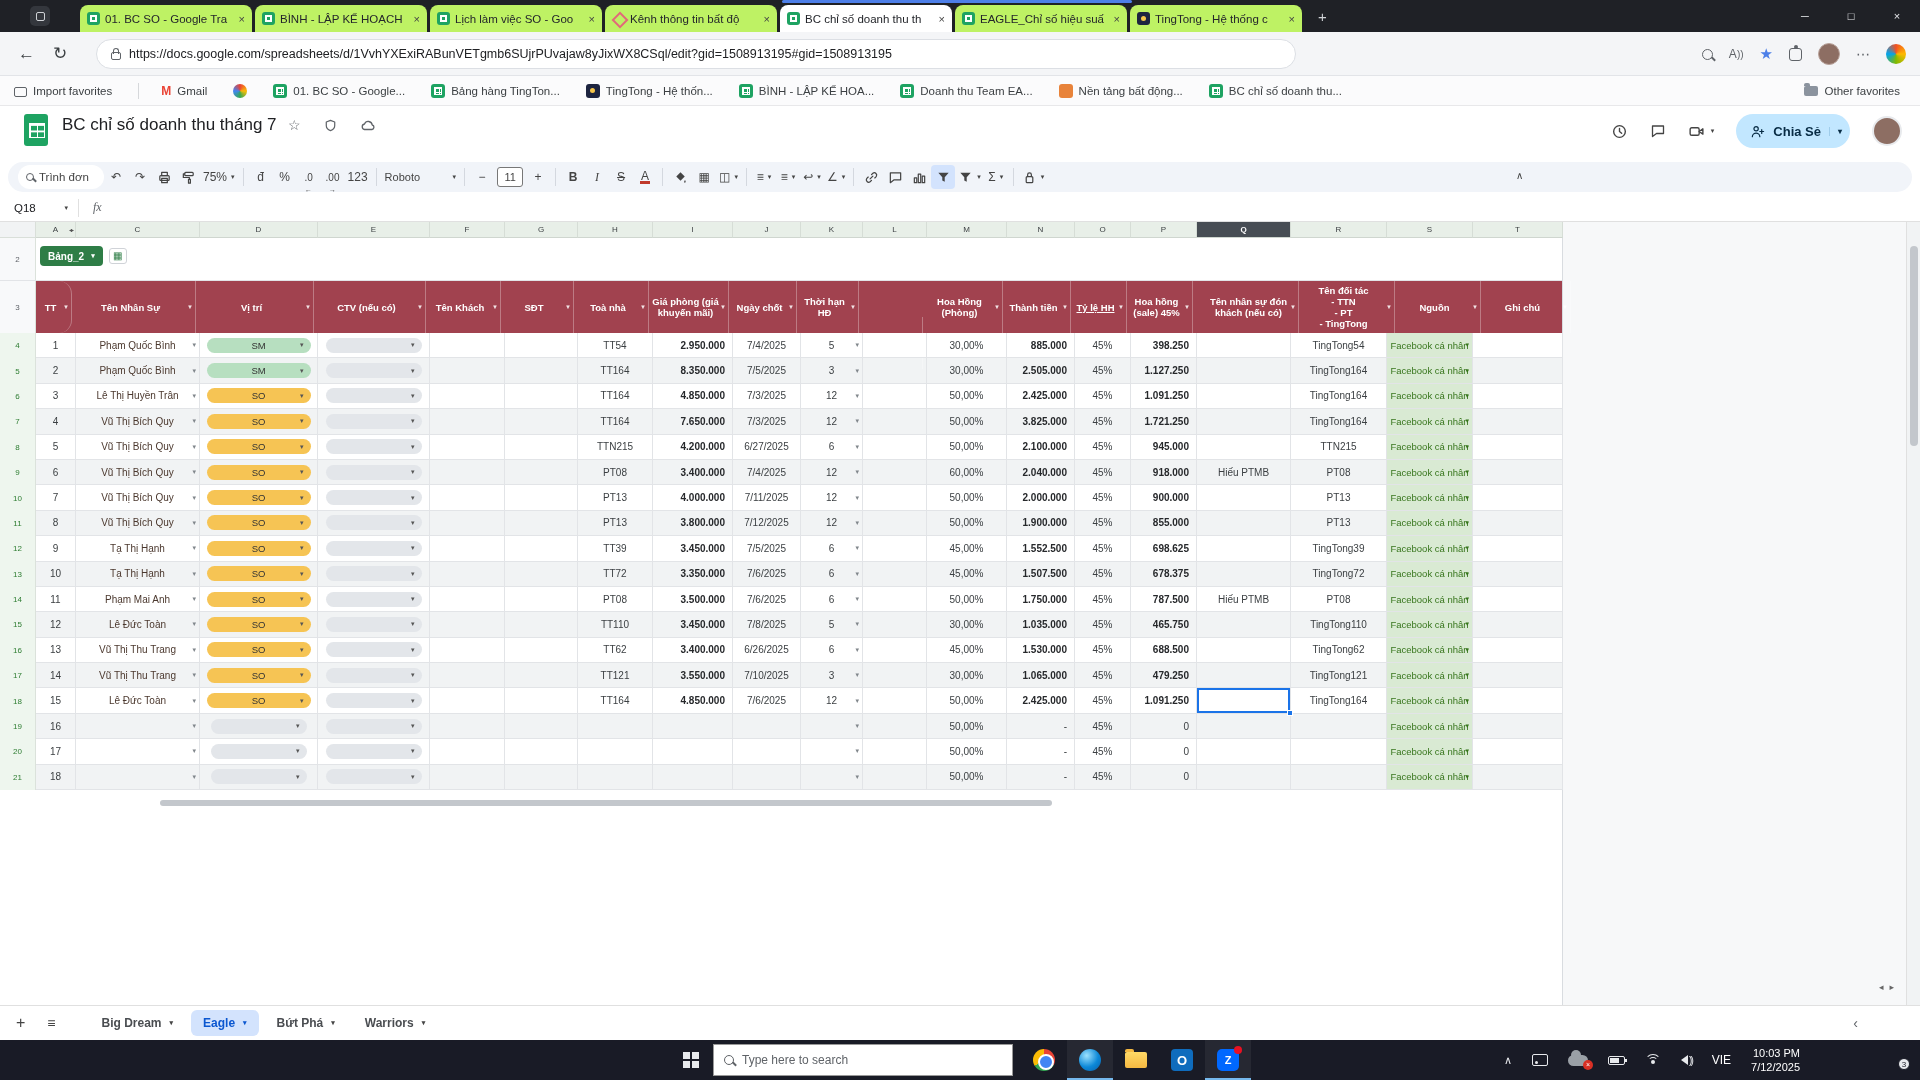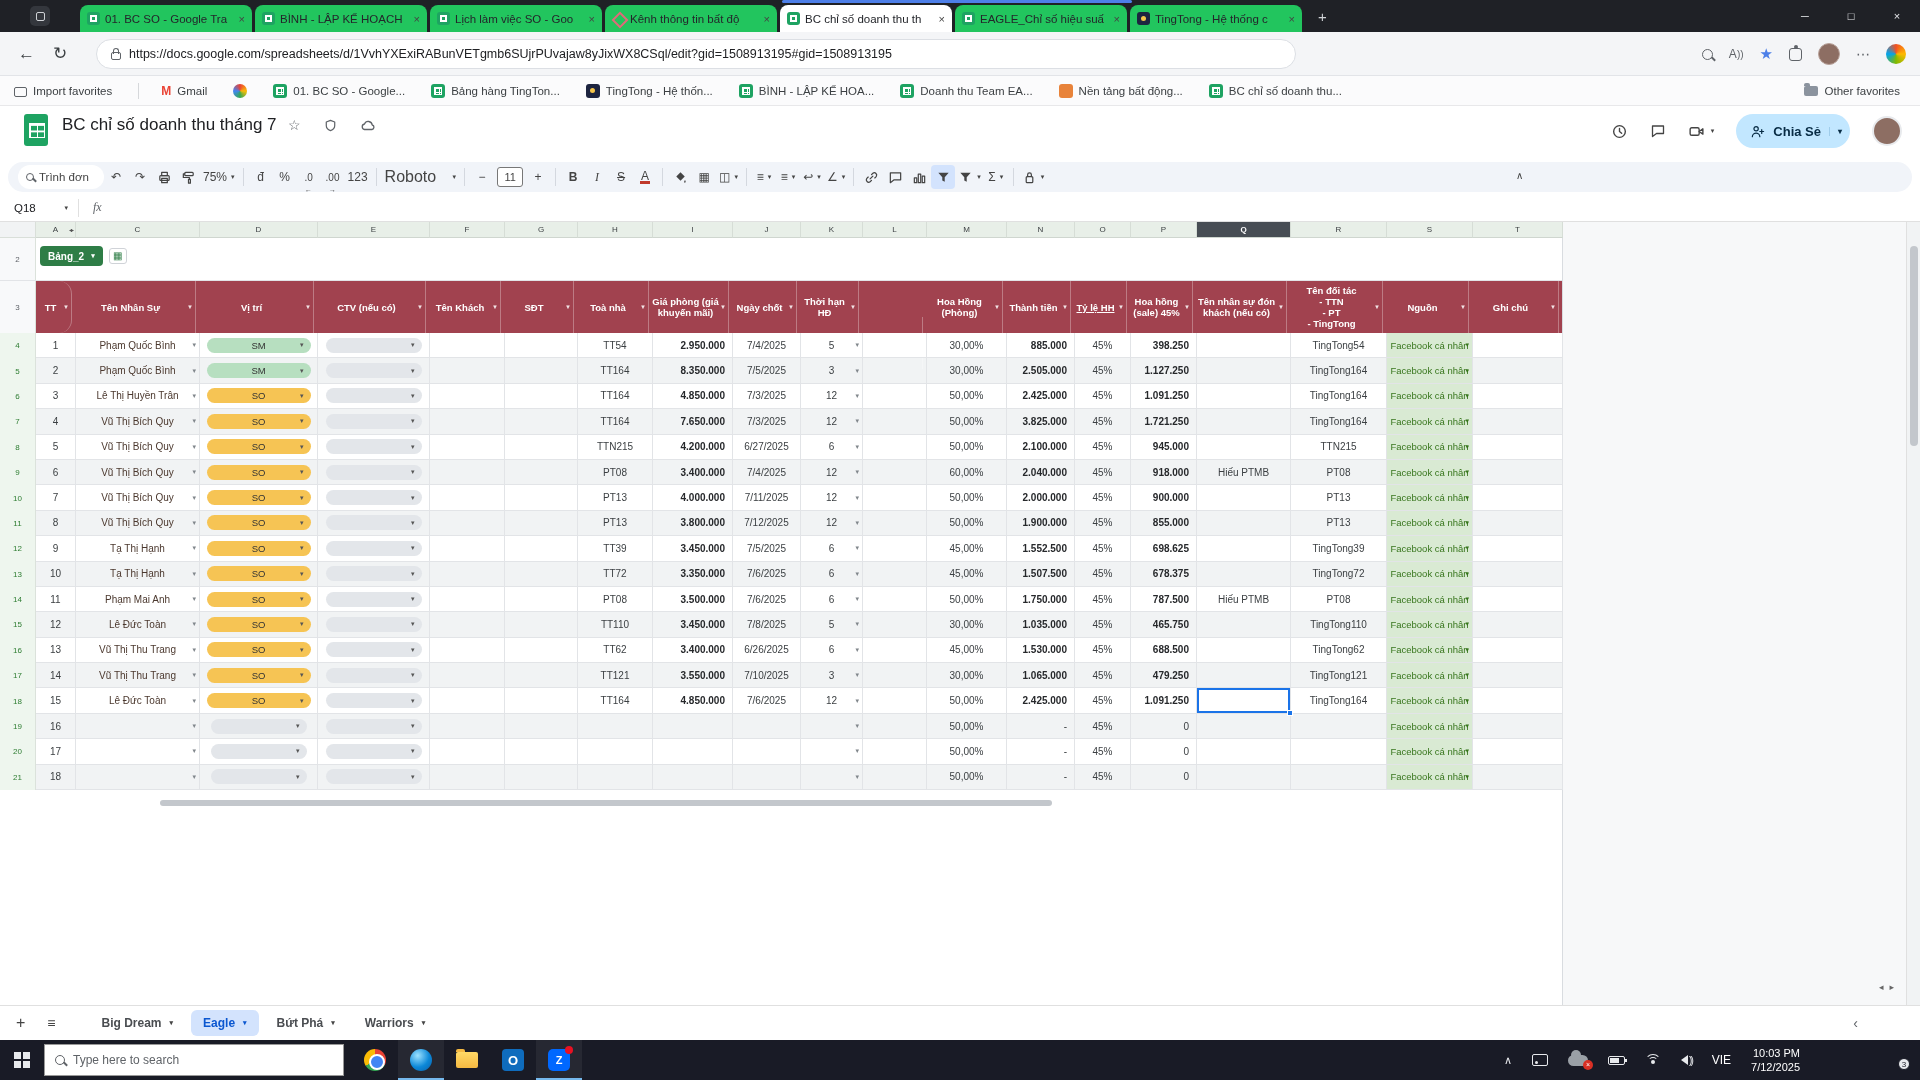--- a/index.html
+++ b/index.html
@@ -5,21 +5,21 @@
   html,body{margin:0;padding:0;background:#000;}
   *{box-sizing:border-box;}
   .screen{position:relative;width:1920px;height:1080px;overflow:hidden;
     font-family:"Liberation Sans",sans-serif;background:#fff;}
 
   
   .tabbar{position:absolute;top:0;left:0;width:1920px;height:32px;background:#1f2126;display:flex;align-items:flex-end;}
   .tabactions{position:absolute;left:30px;top:6px;width:20px;height:20px;border-radius:5px;background:#34373d;display:flex;align-items:center;justify-content:center;}
   .tabactions span{width:9px;height:9px;border:1.5px solid #cfd2d6;border-radius:2px;display:block;}
   .tabs{position:absolute;left:80px;top:0;display:flex;height:32px;align-items:flex-end;}
-  .tab{width:172px;height:27px;margin-right:3px;border-radius:8px 8px 0 0;background:#22c55e;color:#24262b;
+  .tab{width:172px;height:27px;margin-right:3px;border-radius:8px 8px 0 0;background:#bef264;color:#24262b;
        display:flex;align-items:center;gap:5px;padding:0 7px;font-size:11.5px;position:relative;overflow:hidden;white-space:nowrap;}
   .tab.active{background:#ffffff;}
   .tab .ttl{flex:1;overflow:hidden;}
   .tab .x{font-size:11px;color:#444;padding-left:2px;}
   .groupline{position:absolute;top:0;left:782px;width:350px;height:3px;background:#4d7fe8;border-radius:2px;}
   .newtab{position:absolute;left:1318px;top:8px;color:#cfd2d6;font-size:15px;}
   .wincontrols{position:absolute;right:0;top:0;height:32px;display:flex;}
   .wincontrols div{width:46px;height:32px;display:flex;align-items:center;justify-content:center;color:#e8eaed;font-size:11px;}
   .favicon{width:13px;height:13px;border-radius:3px;flex:none;position:relative;}
   .fav-sheets{background:#1ea362;}
@@ -155,21 +155,21 @@
   .sicon{font-size:16px;color:#444;margin-left:16px;}
   .sicon.menu{font-size:14px;margin-left:22px;}
   .stabs{display:flex;margin-left:34px;gap:6px;}
   .stab{height:26px;border-radius:6px;display:flex;align-items:center;gap:6px;padding:0 12px;font-size:12px;font-weight:bold;color:#4a4d51;}
   .stab .tdd{font-size:7px;}
   .stab.active{background:#d3e3fd;color:#0b57d0;}
   .stab.active .tdd{color:#0b57d0;}
   .scollapse{position:absolute;right:62px;font-size:14px;color:#5f6368;}
 
   
-  .taskbar{position:absolute;top:1040px;left:0;width:1920px;height:40px;background:#191b26;display:flex;align-items:center;}
+  .taskbar{position:absolute;top:1040px;left:0;width:1920px;height:40px;background:#191b26;display:flex;align-items:center;justify-content:center;}
   .startbtn{width:44px;height:40px;display:flex;align-items:center;justify-content:center;}
   .startgrid{display:grid;grid-template-columns:7px 7px;grid-template-rows:7px 7px;gap:1.5px;}
   .startgrid span{background:#e8eaed;display:block;}
   .tsearchbox{width:300px;height:32px;background:#fff;display:flex;align-items:center;gap:8px;padding:0 10px;font-size:12px;color:#5f6368;border:1px solid #999;}
   .tsearchbox .mag{width:10px;height:10px;}
   .taskicons{display:flex;margin-left:8px;}
   .ticon{width:46px;height:40px;display:flex;align-items:center;justify-content:center;position:relative;}
   .ticon.running{background:rgba(255,255,255,.06);box-shadow:inset 0 -2px 0 #76b9ed;}
   .chromeball{width:22px;height:22px;border-radius:50%;background:conic-gradient(#ea4335 0 33%,#34a853 33% 66%,#fbbc05 66% 100%);position:relative;}
   .chromeball:after{content:"";position:absolute;left:5px;top:5px;width:12px;height:12px;border-radius:50%;background:#4285f4;border:2px solid #fff;}
@@ -413,21 +413,21 @@
       <div class="titem">
         <span>%</span>
       </div>
       <div class="titem dec">.0<span>←</span></div>
       <div class="titem dec">.00<span>→</span></div>
       <div class="titem">
         <span>123</span>
       </div>
       <div class="tsep"></div>
       <div class="titem">
-        <span style="font-size: 16px; width: 64px;">Roboto</span>
+        <span style="font-size: 11px; width: 64px;">Roboto</span>
         <div class="tdd">▾</div>
       </div>
       <div class="tsep"></div>
       <div class="titem">
         <span>−</span>
       </div>
       <div class="titem">
         <div class="tbox">11</div>
       </div>
       <div class="titem">
@@ -573,21 +573,21 @@
           <div class="hcell" style="width: 73px;"><span>SĐT</span><div class="funnel">▼</div></div>
           <div class="hcell" style="width: 75px;"><span>Toà nhà</span><div class="funnel">▼</div></div>
           <div class="hcell" style="width: 80px;"><span>Giá phòng (giá khuyến mãi)</span><div class="funnel">▼</div></div>
           <div class="hcell" style="width: 68px;"><span>Ngày chốt</span><div class="funnel">▼</div></div>
           <div class="hcell" style="width: 62px;"><span>Thời hạn HĐ</span><div class="funnel">▼</div></div>
           <div class="hcell" style="width: 64px; margin-top: 36px;"><span>Ngày làm hợp đồng</span><div class="funnel">▼</div></div>
           <div class="hcell" style="width: 80px;"><span>Hoa Hồng (Phòng)</span><div class="funnel">▼</div></div>
           <div class="hcell" style="width: 68px;"><span>Thành tiền</span><div class="funnel">▼</div></div>
           <div class="hcell" style="width: 56px; text-decoration: underline;"><span>Tỷ lệ HH</span><div class="funnel">▼</div></div>
           <div class="hcell" style="width: 66px;"><span>Hoa hồng (sale) 45%</span><div class="funnel">▼</div></div>
-          <div class="hcell" style="width: 94px;"><span>Tên nhân sự đón khách (nếu có)</span><div class="funnel">▼</div></div>
+          <div class="hcell" style="width: 94px; margin-left: 12px;"><span>Tên nhân sự đón khách (nếu có)</span><div class="funnel">▼</div></div>
           <div class="hcell" style="width: 96px;"><span>Tên đối tác
 - TTN
 - PT
 - TingTong</span><div class="funnel">▼</div></div>
           <div class="hcell" style="width: 86px;"><span>Nguồn</span><div class="funnel">▼</div></div>
           <div class="hcell" style="width: 90px;"><span>Ghi chú</span><div class="funnel">▼</div></div>
         </div>
         <div class="drow">
           <div class="gut">4</div>
           <div class="cell" style="width: 40px;">1</div>

